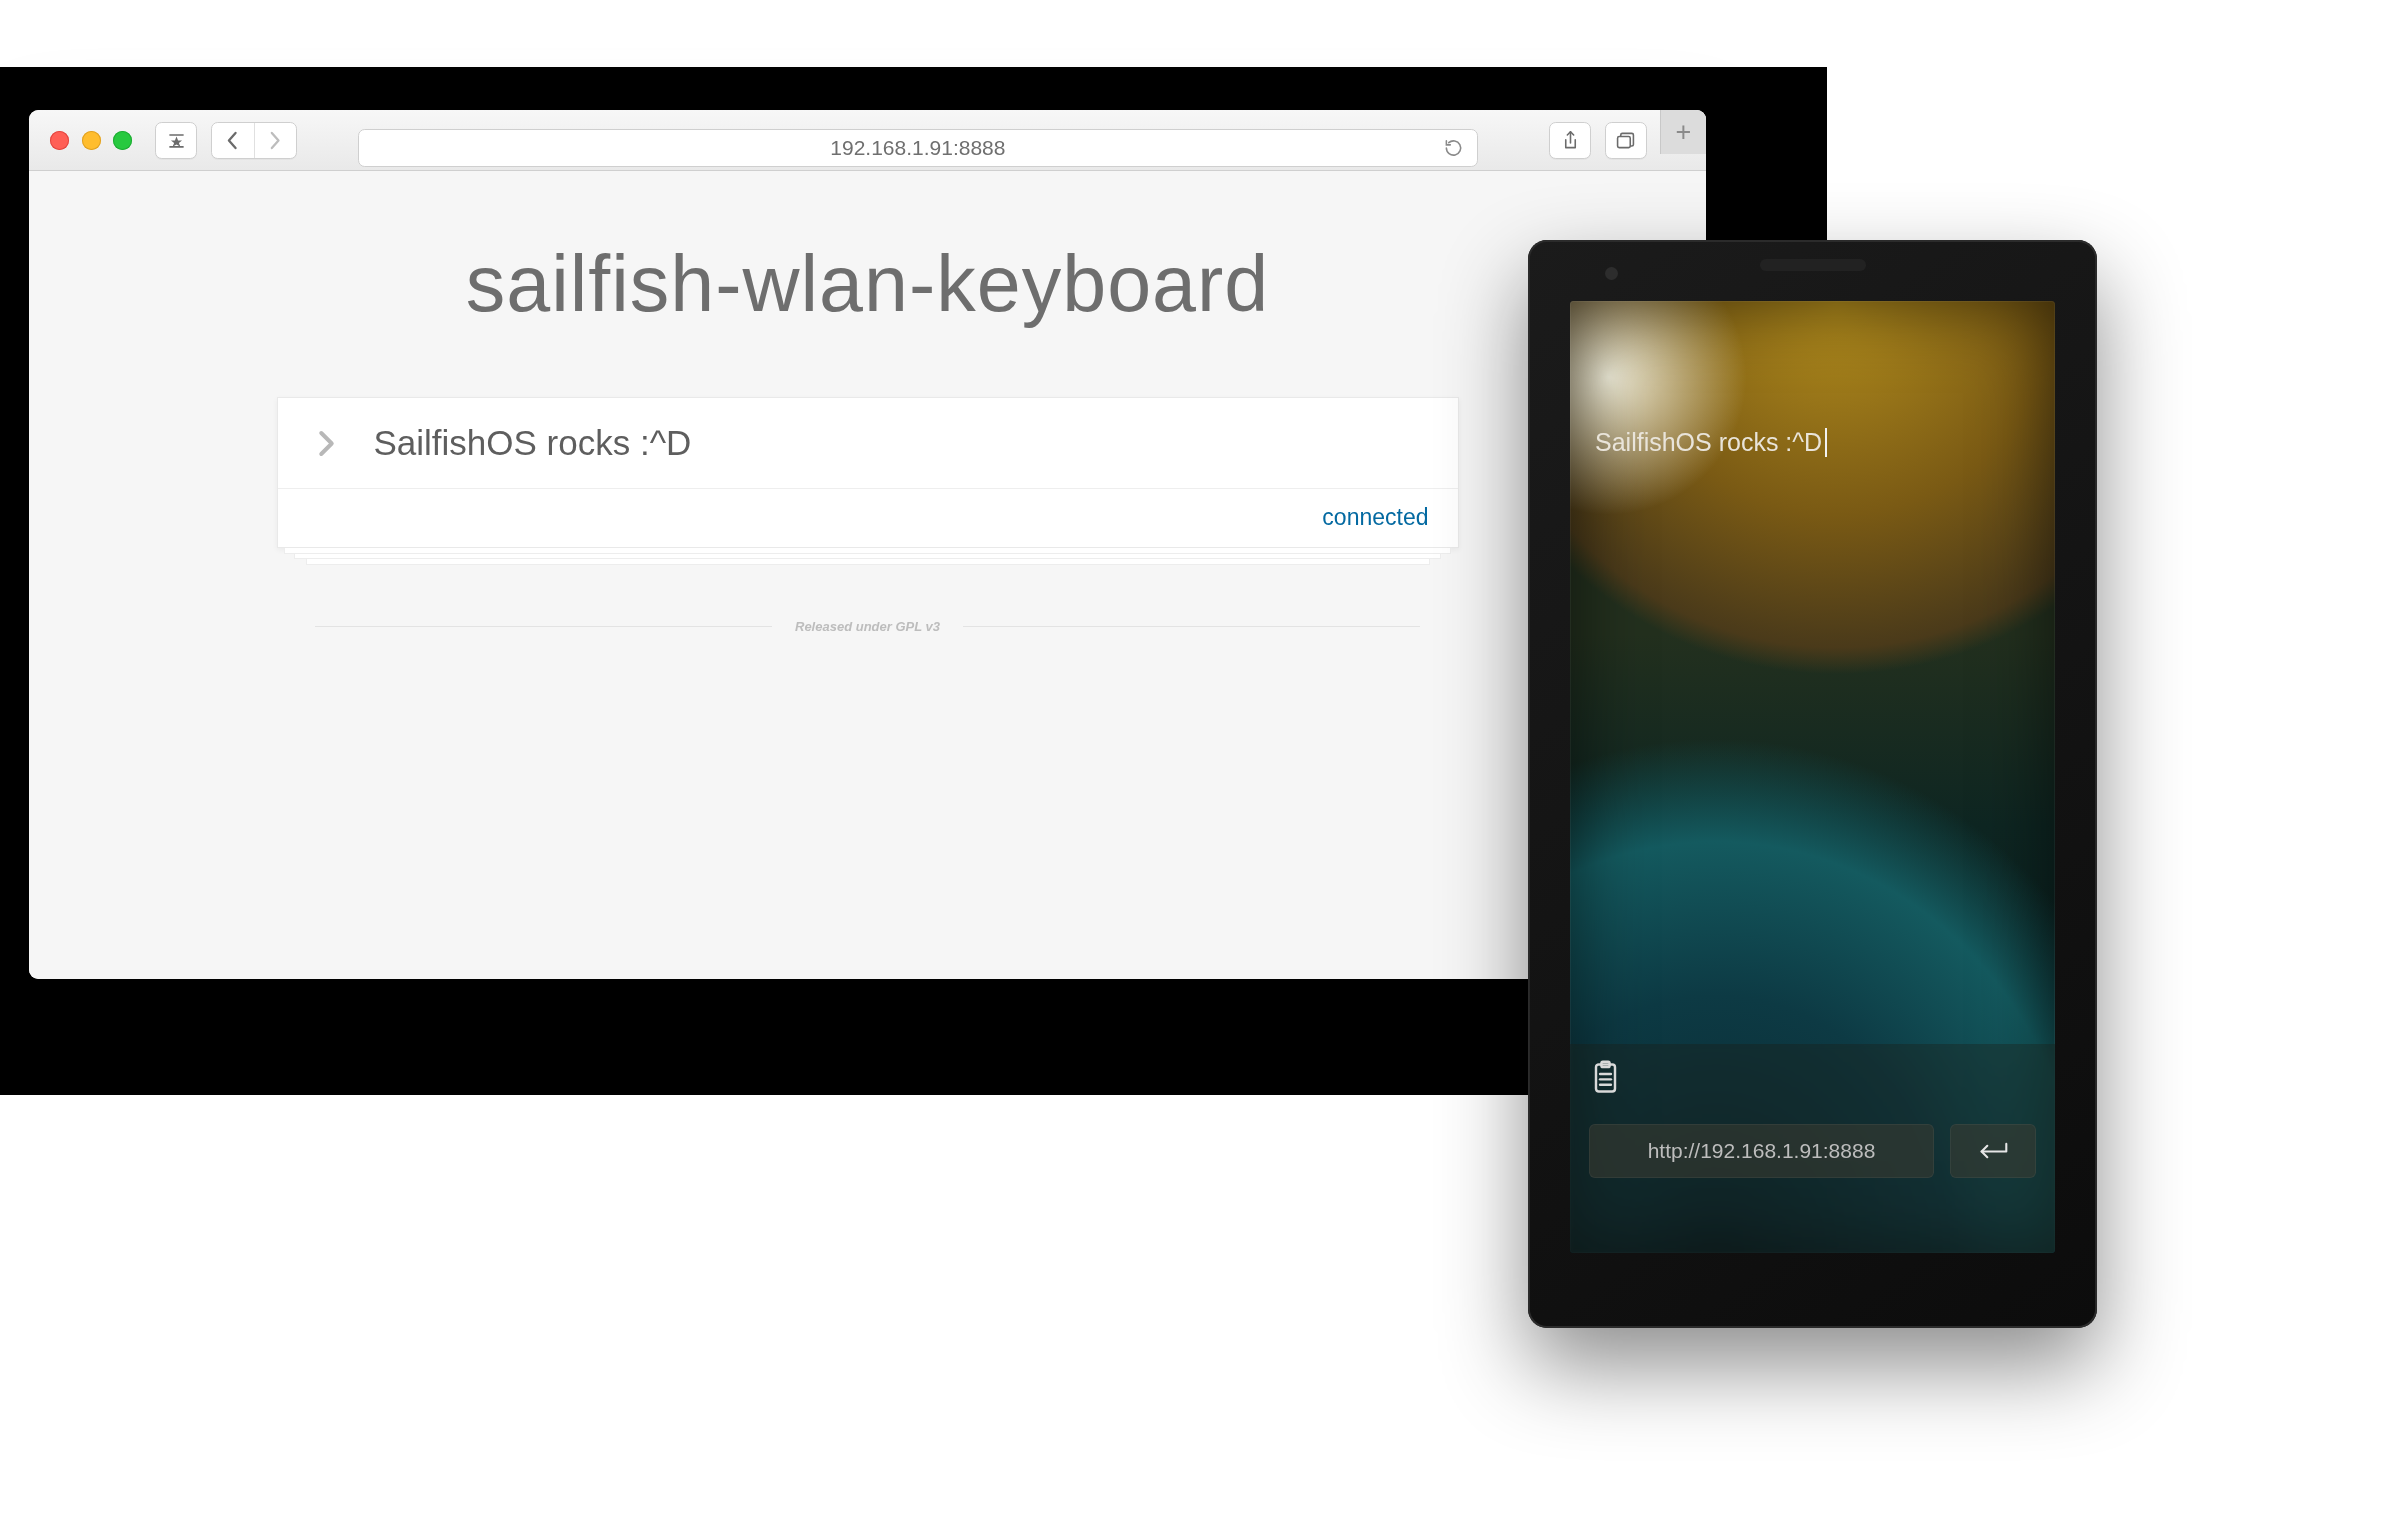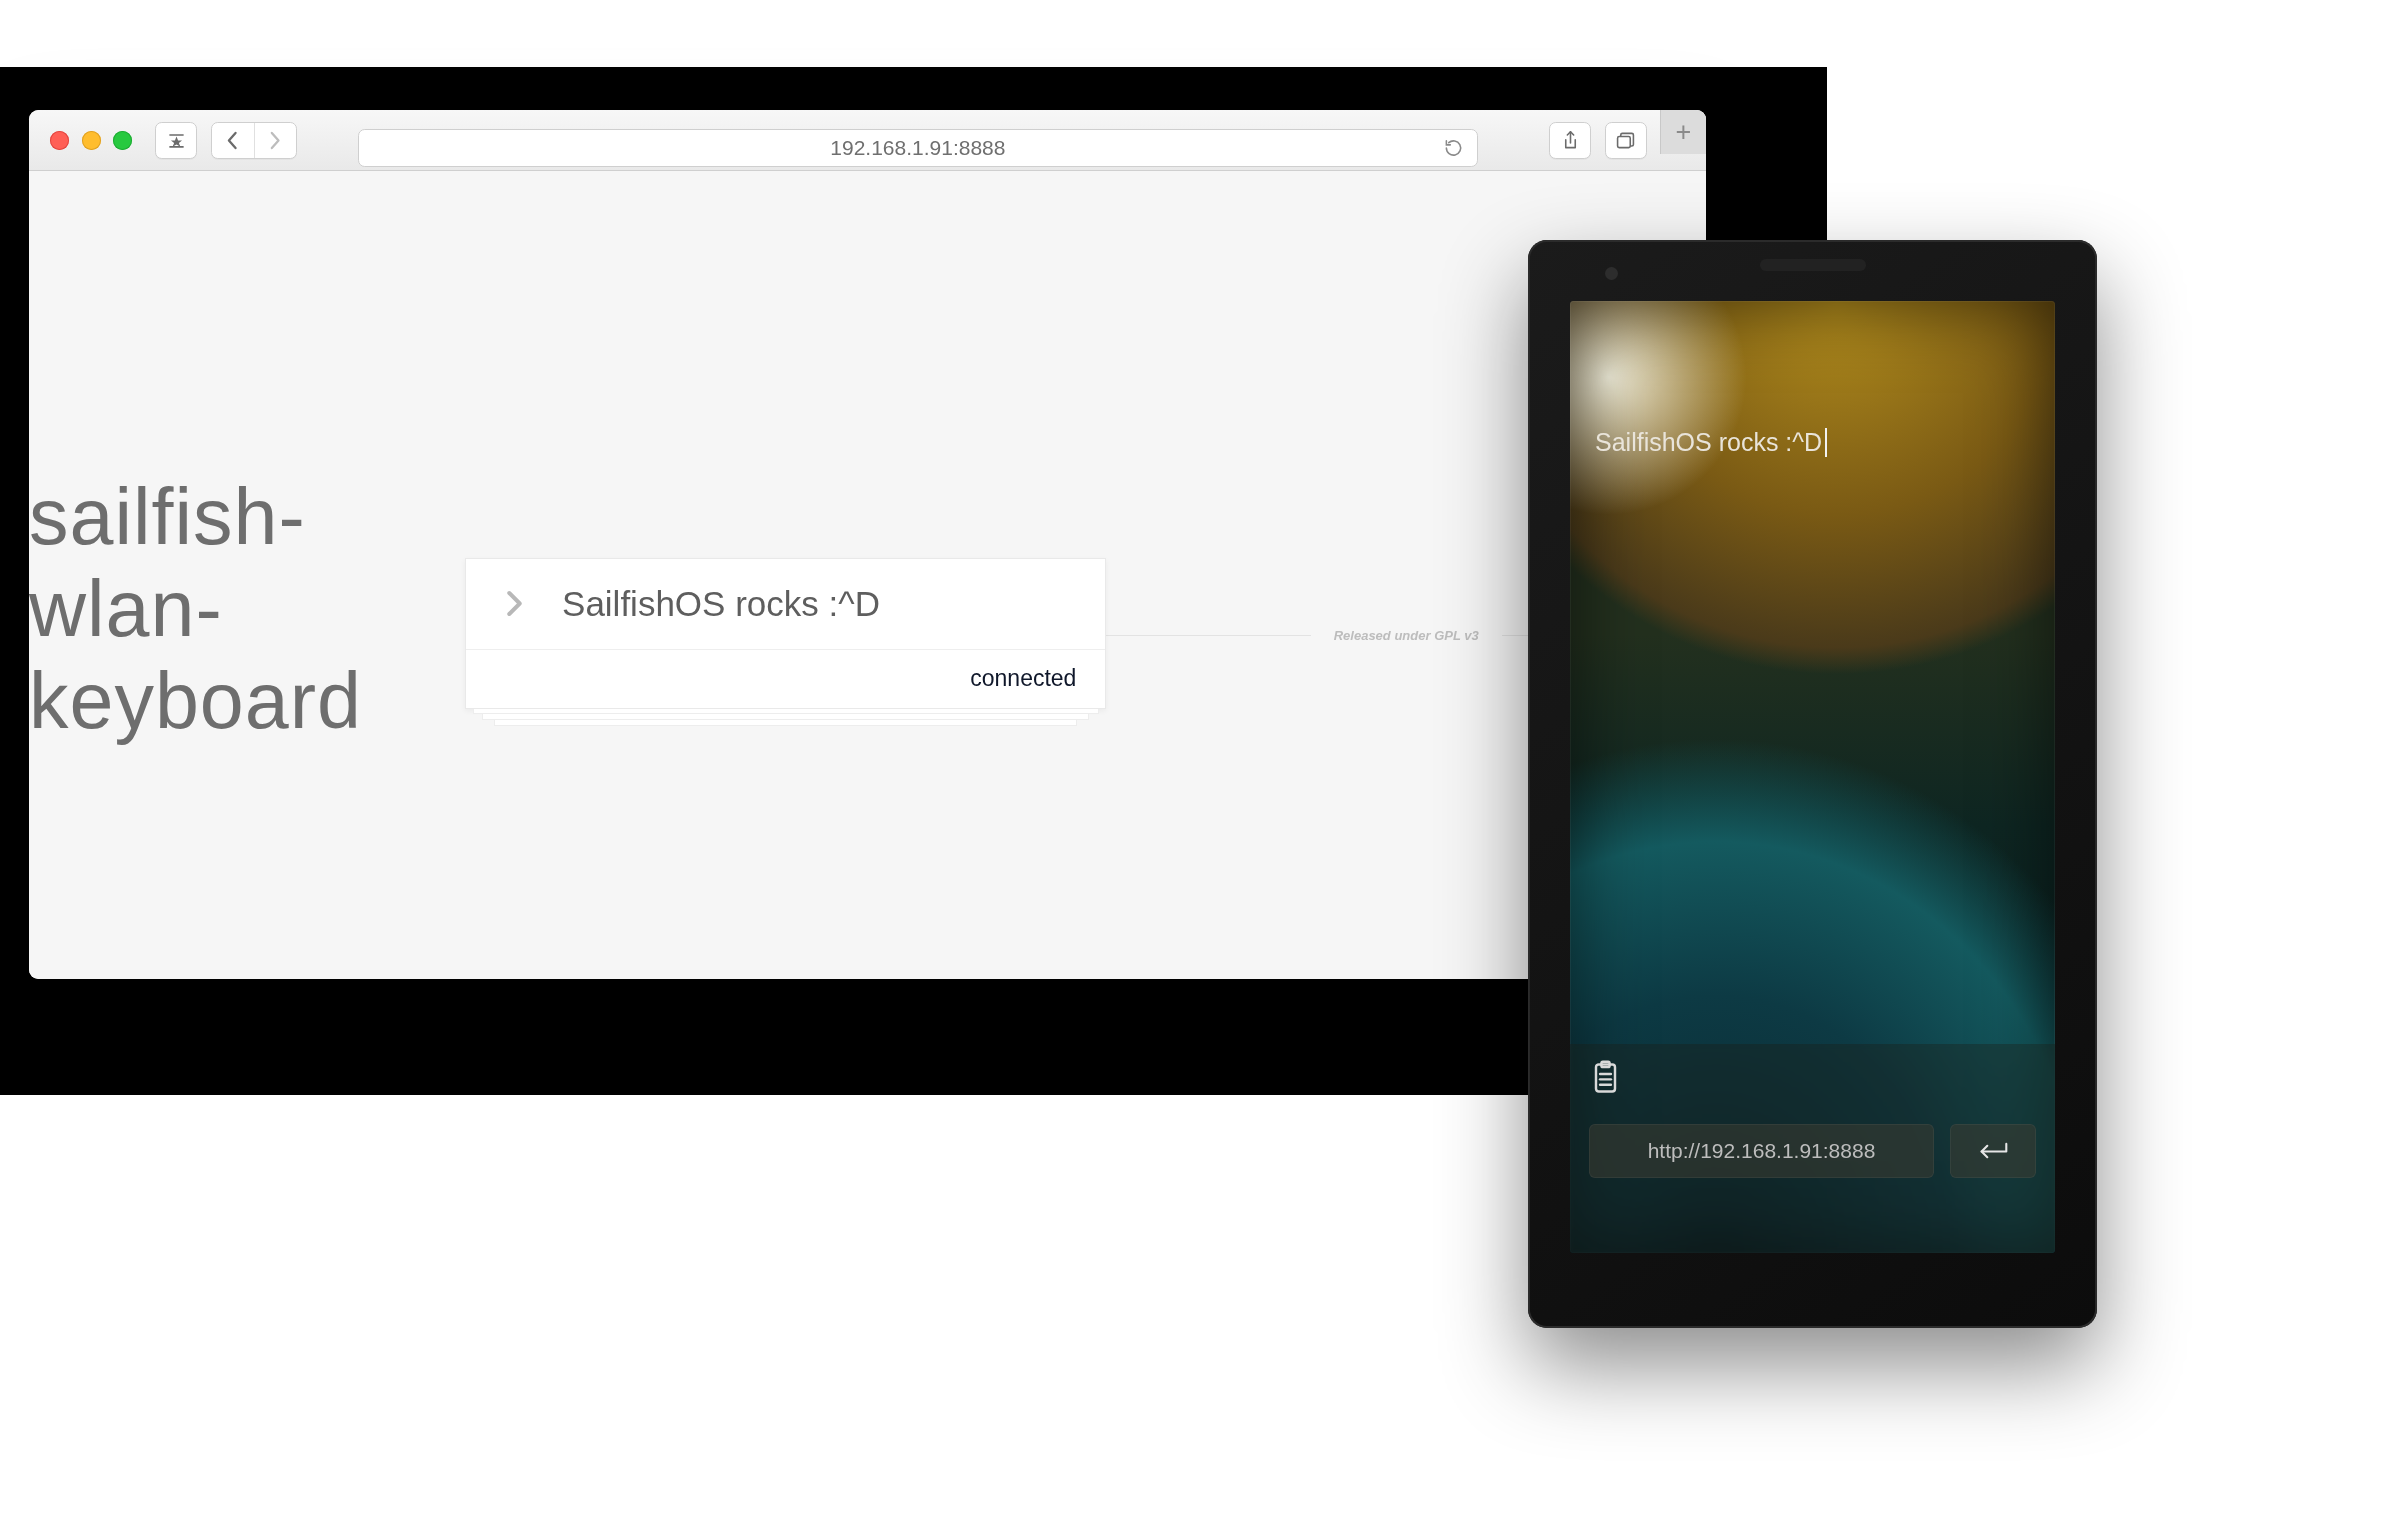--- a/index.html
+++ b/index.html
@@ -95,20 +95,21 @@
     display:flex; align-items:center; justify-content:center;
     color:#8a8a8a; font-size:27px;
     margin: 0px -15.4px 0 0;
     align-self: stretch;
   }
 
   .browser-body {
     flex: 1;
     background: #f6f6f6;
     display: flex;
+    flex-direction: column;
     align-items: center;
     padding-top: 67px;
   }
 
   .page-title {
     font-size: 79px;
     font-weight: 200;
     color: #6e6e6e;
     letter-spacing: 1px;
   }
@@ -140,21 +141,21 @@
     color: #5e5e5e;
     flex:1;
     border:none; outline:none; background:transparent;
     font-family: inherit;
   }
   .status-row {
     border-top: 1px solid #eeeeee;
     padding: 15.4px 29px;
     text-align: right;
     font-size: 23px;
-    color: #0f172a;
+    color: #0369a1;
     font-weight: 300;
   }
   .stack-shadow {
     height: 5.8px; margin: 0 7.7px;
     background:#fff; border:1px solid #ededed; border-top:none;
   }
   .stack-shadow.s2 { margin: 0 17.3px; }
   .stack-shadow.s3 { margin: 0 29px; }
 
   .license-line {

